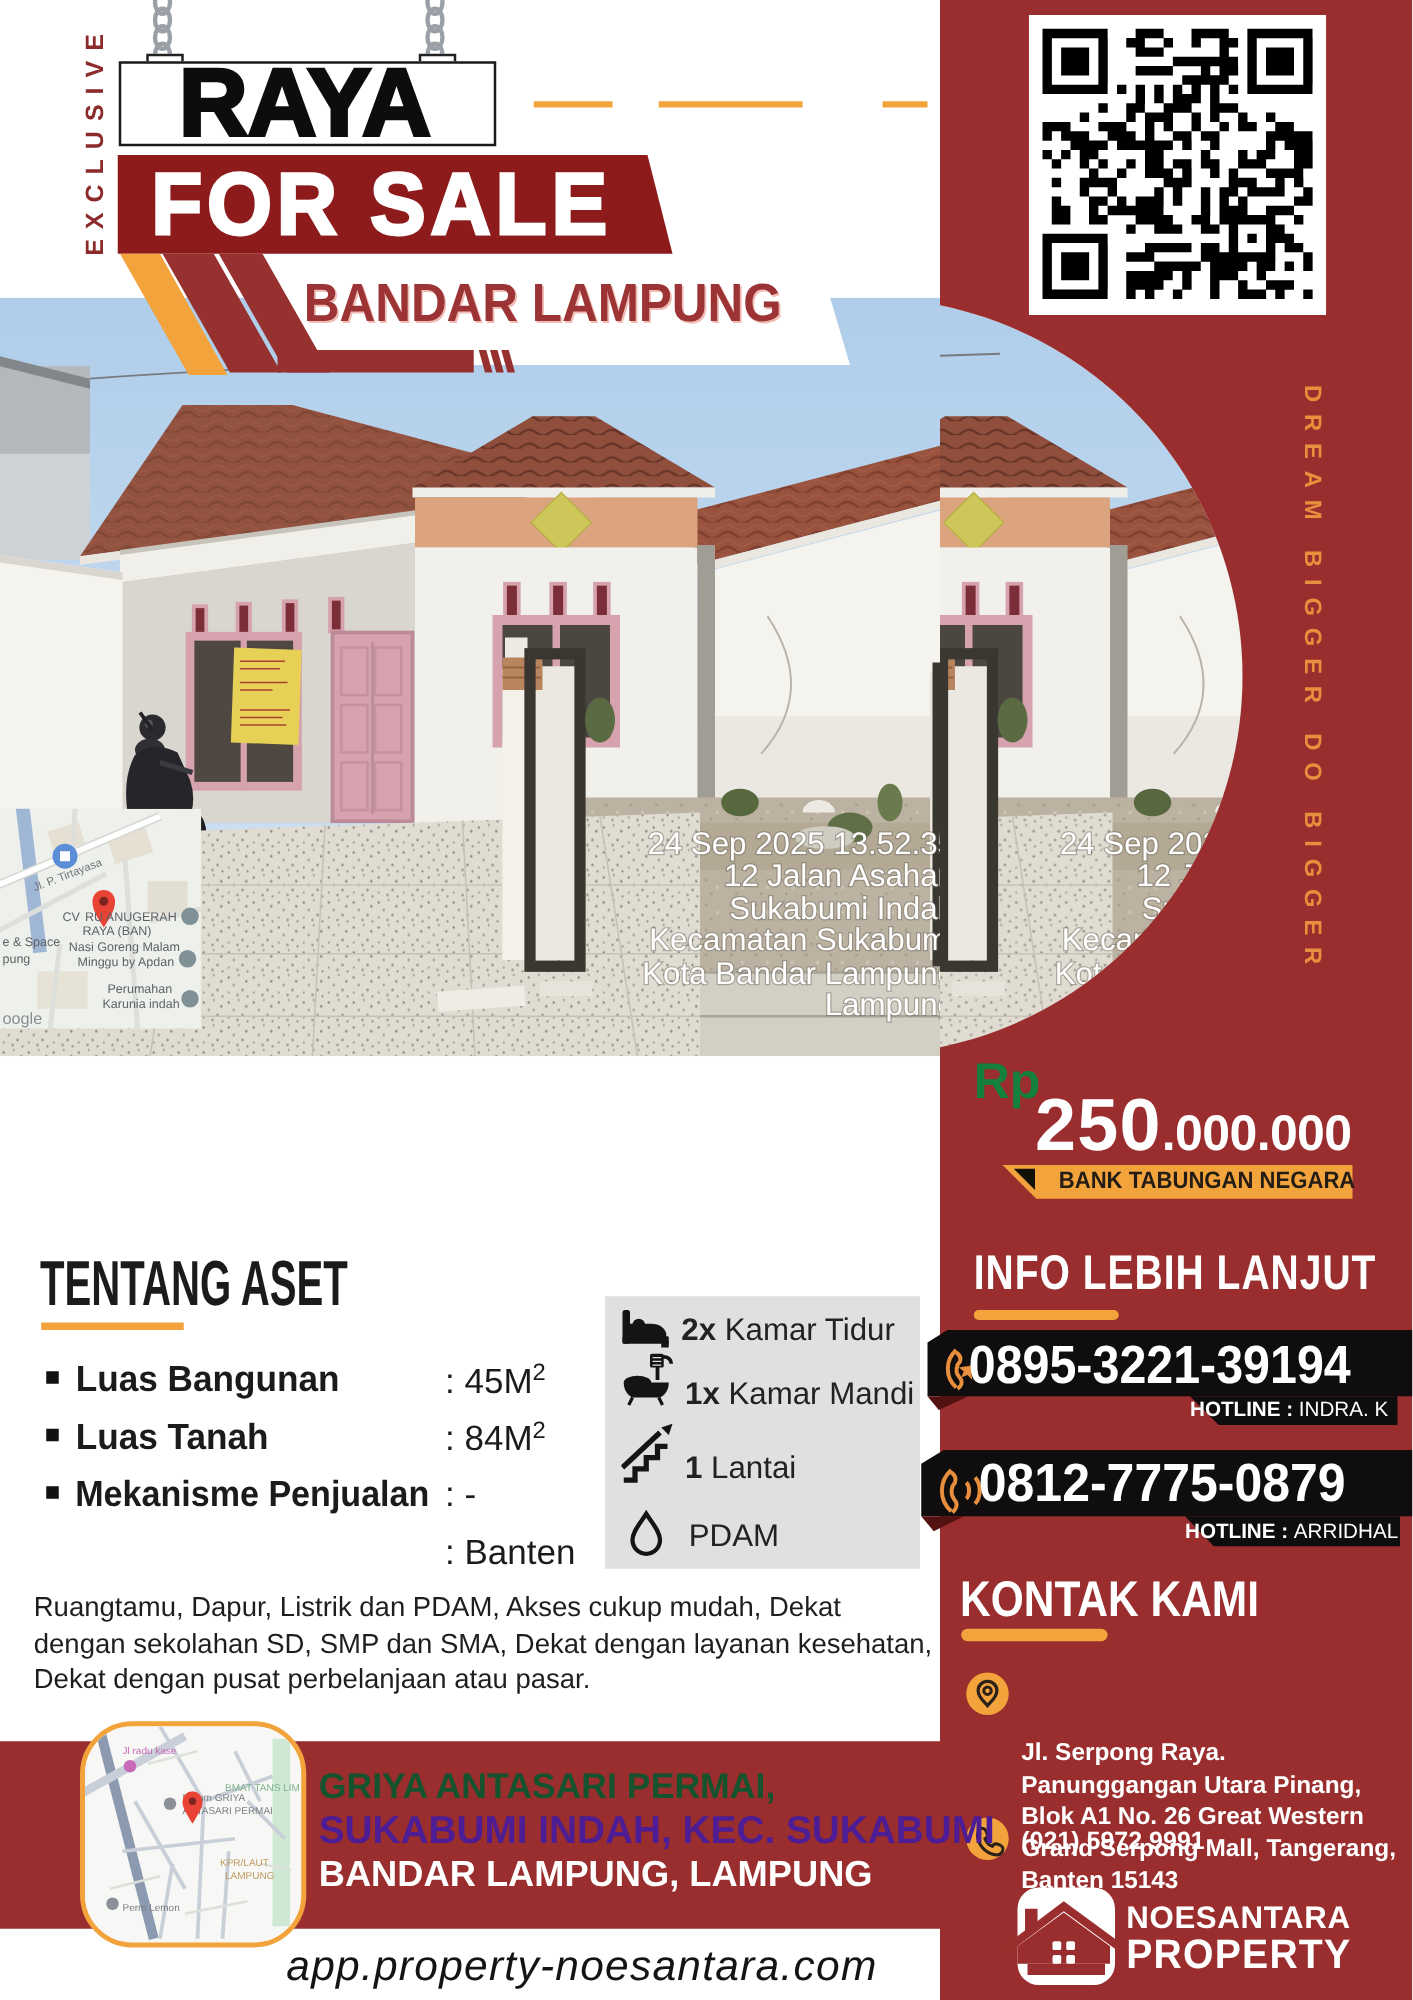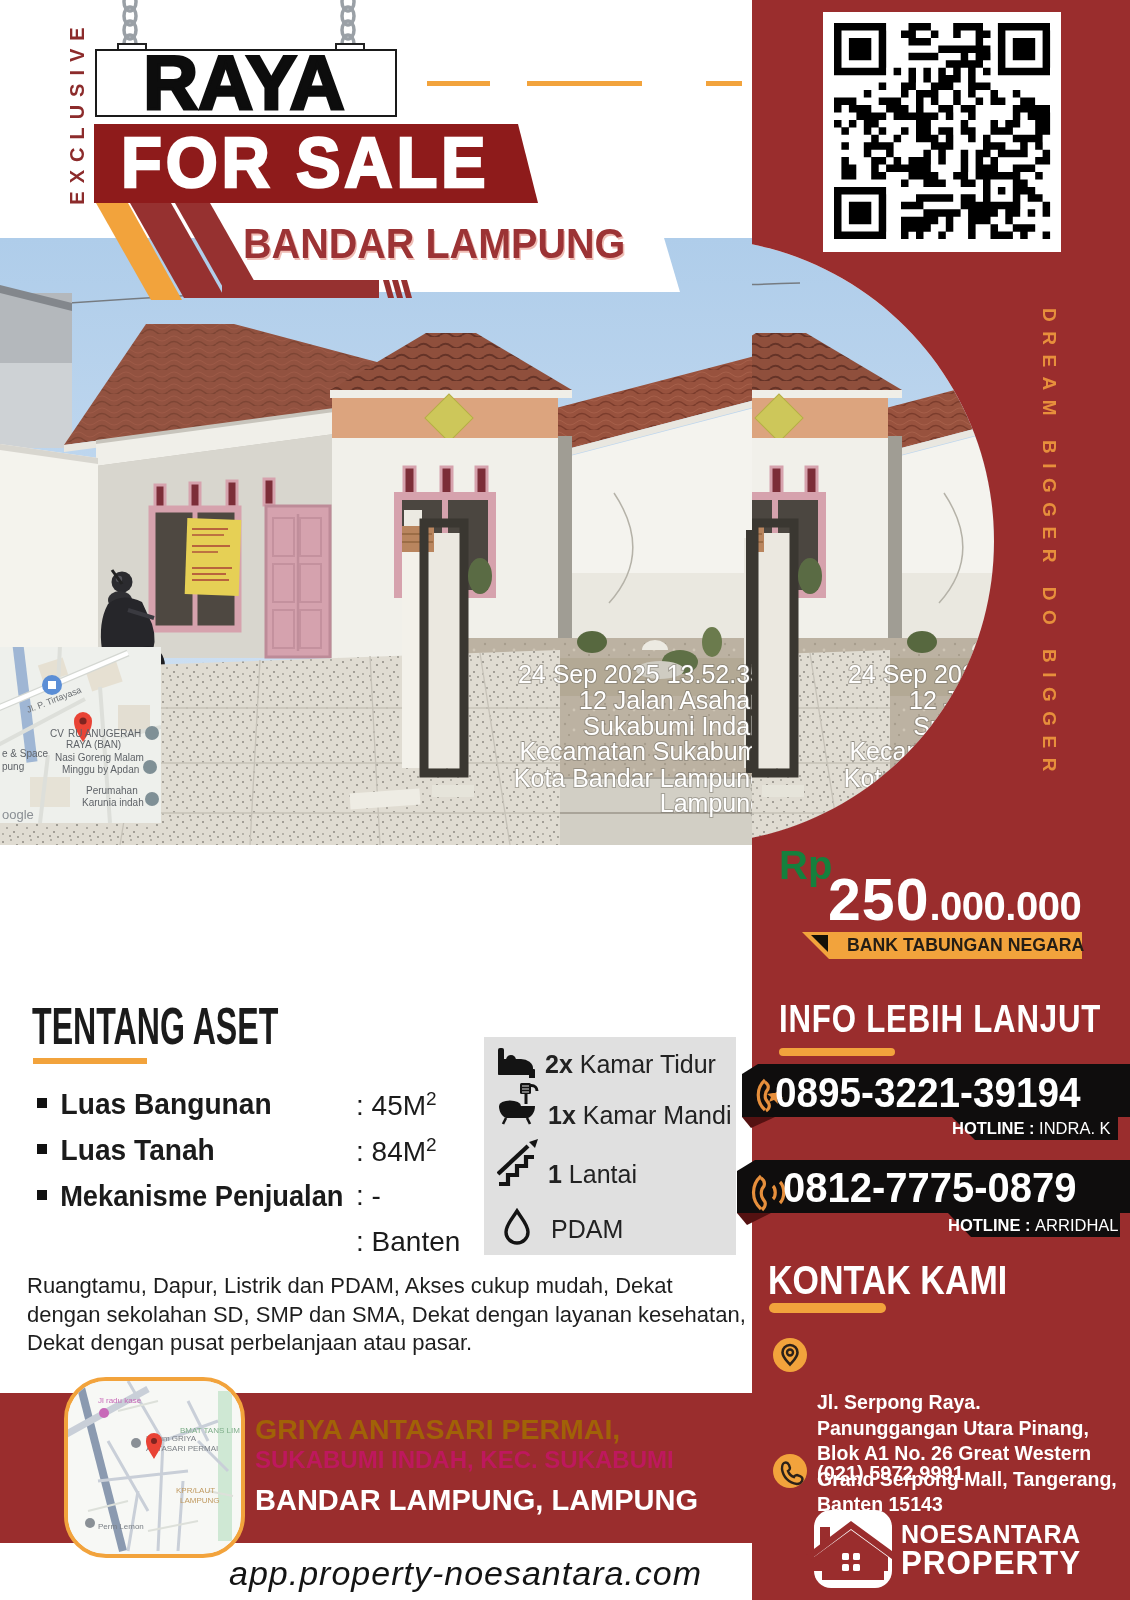--- a/index.html
+++ b/index.html
@@ -388,22 +388,22 @@
  <path d="M32,97 l9,-3 -3,9z" fill="#141414"></path>
  <path d="M20,166 c5,8 11,14 11,21 a11,11 0 0 1 -22,0 c0,-7 6,-13 11,-21z" fill="none" stroke="#141414" stroke-width="3.4"></path>
 </svg>
 <div class="abs" style="left:545px;top:1050px;font-size:25px;color:#222;white-space:nowrap"><span class="b">2x </span>Kamar Tidur</div>
 <div class="abs" style="left:548px;top:1101px;font-size:25px;color:#222;white-space:nowrap"><span class="b">1x </span>Kamar Mandi</div>
 <div class="abs" style="left:548px;top:1160px;font-size:25px;color:#222;white-space:nowrap"><span class="b">1 </span>Lantai</div>
 <div class="abs" style="left:551px;top:1215px;font-size:25px;color:#222;white-space:nowrap">PDAM</div>
 <div class="abs" style="left:27px;top:1272px;width:770px;font-size:22px;line-height:28.5px;color:#1e1e1e;white-space:nowrap">Ruangtamu, Dapur, Listrik dan PDAM, Akses cukup mudah, Dekat<br>dengan sekolahan SD, SMP dan SMA, Dekat dengan layanan kesehatan,<br>Dekat dengan pusat perbelanjaan atau pasar.</div>
 
 <div class="abs" style="left:0;top:1393px;width:752px;height:150px;background:#9A2D2D"></div>
-<div class="abs b" style="left:255px;top:1413px;font-size:28.5px;color:#a16207;white-space:nowrap">GRIYA ANTASARI PERMAI,</div>
-<div class="abs b" style="left:255px;top:1446px;font-size:24px;color:#be185d;white-space:nowrap">SUKABUMI INDAH, KEC. SUKABUMI</div>
+<div class="abs b" style="left:255px;top:1413px;font-size:28.5px;color:#14532d;white-space:nowrap">GRIYA ANTASARI PERMAI,</div>
+<div class="abs b" style="left:255px;top:1446px;font-size:31px;color:#4c1d95;white-space:nowrap">SUKABUMI INDAH, KEC. SUKABUMI</div>
 <div class="abs b" style="left:255px;top:1484px;font-size:29px;color:#fff;white-space:nowrap">BANDAR LAMPUNG, LAMPUNG</div>
 <div class="abs" style="left:64px;top:1377px;width:181px;height:181px;border-radius:42px;border:4.5px solid #F2A33C;background:#f6f7f4;overflow:hidden;box-sizing:border-box">
  <svg width="172" height="172" viewBox="0 0 172 172">
   <rect width="172" height="172" fill="#f7f8f5"></rect>
   <rect x="150" y="10" width="14" height="150" fill="#cfe8d4"></rect>
   <path d="M10,-5 L55,170" stroke="#8b9ab0" stroke-width="8" fill="none"></path>
   <path d="M-5,55 L80,8" stroke="#c9cfd8" stroke-width="7" fill="none"></path>
   <g stroke="#c9cfd8" stroke-width="3" fill="none">
    <path d="M60,0 L95,60 M95,60 L90,170 M95,60 L150,40 M30,100 L120,90 M60,170 L70,110 M110,170 L115,100 M130,60 L160,90"></path>
    <path d="M40,60 L80,130 M120,20 L140,60"></path>

